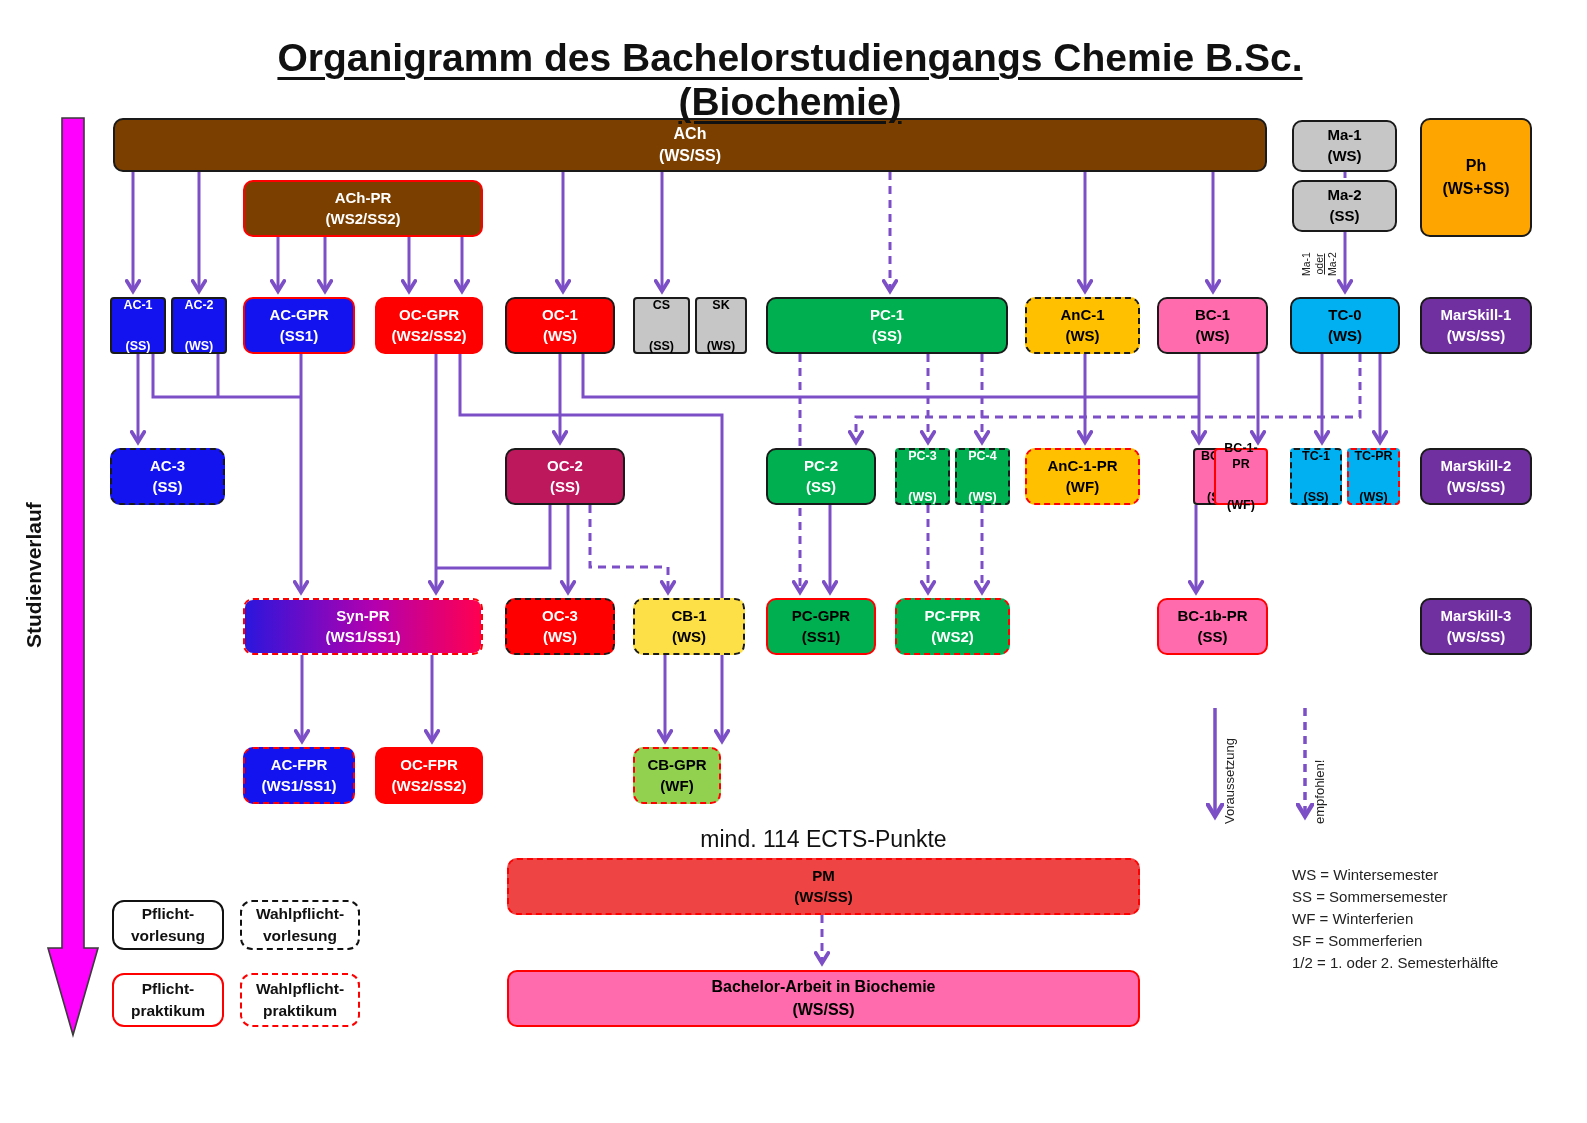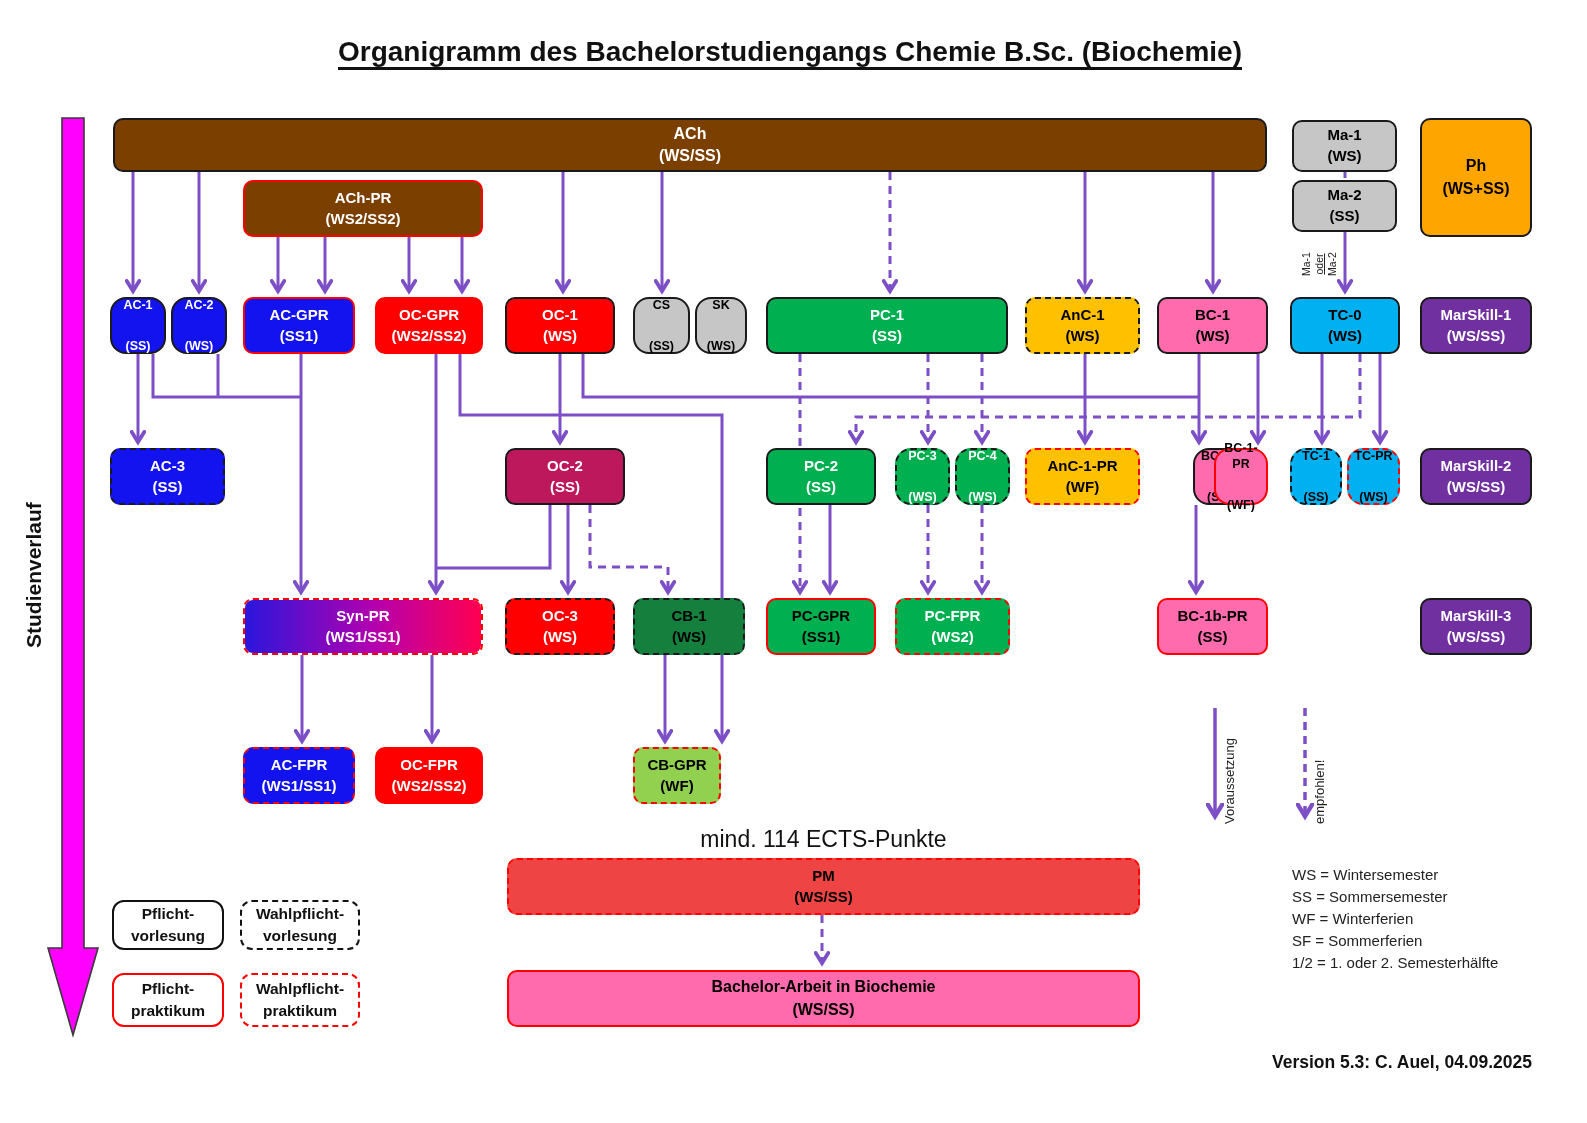--- a/index.html
+++ b/index.html
@@ -3,24 +3,24 @@
 <meta charset="utf-8">
 <style>
   html,body{margin:0;padding:0;background:#ffffff;}
   #canvas{position:relative;width:1587px;height:1123px;background:#fff;overflow:hidden;
           font-family:"Liberation Sans",sans-serif;}
   #arrow-layer{position:absolute;left:0;top:0;z-index:1;}
   .box{position:absolute;z-index:2;box-sizing:border-box;border-radius:10px;
        display:flex;flex-direction:column;align-items:center;justify-content:center;
        text-align:center;font-weight:bold;font-size:15px;line-height:1.38;
        background-clip:padding-box;letter-spacing:0px;}
-  .box.small{font-size:12.5px;border-radius:16px;line-height:1.3;gap:24px;}
+  .box.small{font-size:12.5px;border-radius:4px;line-height:1.3;gap:24px;}
   .box.big{font-size:16px;}
   #page-title{position:absolute;left:170px;top:36px;width:1240px;text-align:center;
-      font-size:28px;font-weight:bold;color:#111;z-index:3;
+      font-size:39px;font-weight:bold;color:#111;z-index:3;
       text-decoration:underline;text-decoration-thickness:3px;text-underline-offset:6px;}
   .ects-note{position:absolute;left:507px;width:633px;text-align:center;font-size:23px;
       color:#111;z-index:3;}
   #version-note{position:absolute;left:1100px;top:1052px;width:432px;text-align:right;
       font-size:17.5px;font-weight:bold;color:#111;z-index:3;}
   #abbrev-block{position:absolute;left:1292px;top:864px;font-size:15px;color:#222;
       line-height:22px;z-index:3;}
   .vtext{position:absolute;z-index:3;writing-mode:vertical-rl;transform:rotate(180deg);
       color:#222;}
   #studienverlauf-label{left:22px;top:455px;height:240px;font-size:21px;font-weight:bold;
@@ -127,21 +127,20 @@
   <div class="vtext" id="empfohlen-label">empfohlen!</div>
 
   <div id="abbrev-block">
       <div>WS = Wintersemester</div>
       <div>SS = Sommersemester</div>
       <div>WF = Winterferien</div>
       <div>SF = Sommerferien</div>
       <div>1/2 = 1. oder 2. Semesterhälfte</div>
     </div>
 
-  <div id="version-note">Version 5.3: C. Auel, 04.09.2025</div>
 
 <div class="box big" style="left: 113px; top: 118px; width: 1154px; height: 54px; background: rgb(123, 63, 0); border: 2.5px solid rgb(26, 26, 26); color: rgb(255, 255, 255);">
       <div>ACh</div>
       <div>(WS/SS)</div>
     </div>
     <div class="box" style="left: 1292px; top: 120px; width: 105px; height: 52px; background: rgb(198, 198, 198); border: 2.5px solid rgb(26, 26, 26); color: rgb(0, 0, 0);">
       <div>Ma-1</div>
       <div>(WS)</div>
     </div>
     <div class="box" style="left: 1292px; top: 180px; width: 105px; height: 52px; background: rgb(198, 198, 198); border: 2.5px solid rgb(26, 26, 26); color: rgb(0, 0, 0);">
@@ -249,21 +248,21 @@
       <div>(WS/SS)</div>
     </div>
     <div class="box" style="left: 243px; top: 598px; width: 240px; height: 57px; background-image: linear-gradient(90deg, rgb(43, 22, 220), rgb(180, 0, 174) 55%, rgb(255, 0, 80)); border: 2.5px dashed rgb(255, 0, 0); color: rgb(255, 255, 255);">
       <div>Syn-PR</div>
       <div>(WS1/SS1)</div>
     </div>
     <div class="box" style="left: 505px; top: 598px; width: 110px; height: 57px; background: rgb(255, 0, 0); border: 2.5px dashed rgb(26, 26, 26); color: rgb(255, 255, 255);">
       <div>OC-3</div>
       <div>(WS)</div>
     </div>
-    <div class="box" style="left: 633px; top: 598px; width: 112px; height: 57px; background: #15803d; border: 2.5px dashed rgb(26, 26, 26); color: rgb(0, 0, 0);">
+    <div class="box" style="left: 633px; top: 598px; width: 112px; height: 57px; background: #fde047; border: 2.5px dashed rgb(26, 26, 26); color: rgb(0, 0, 0);">
       <div>CB-1</div>
       <div>(WS)</div>
     </div>
     <div class="box" style="left: 766px; top: 598px; width: 110px; height: 57px; background: rgb(0, 176, 80); border: 2.5px solid rgb(255, 0, 0); color: #000000;">
       <div>PC-GPR</div>
       <div>(SS1)</div>
     </div>
     <div class="box" style="left: 895px; top: 598px; width: 115px; height: 57px; background: rgb(0, 176, 80); border: 2.5px dashed rgb(255, 0, 0); color: rgb(255, 255, 255);">
       <div>PC-FPR</div>
       <div>(WS2)</div>

